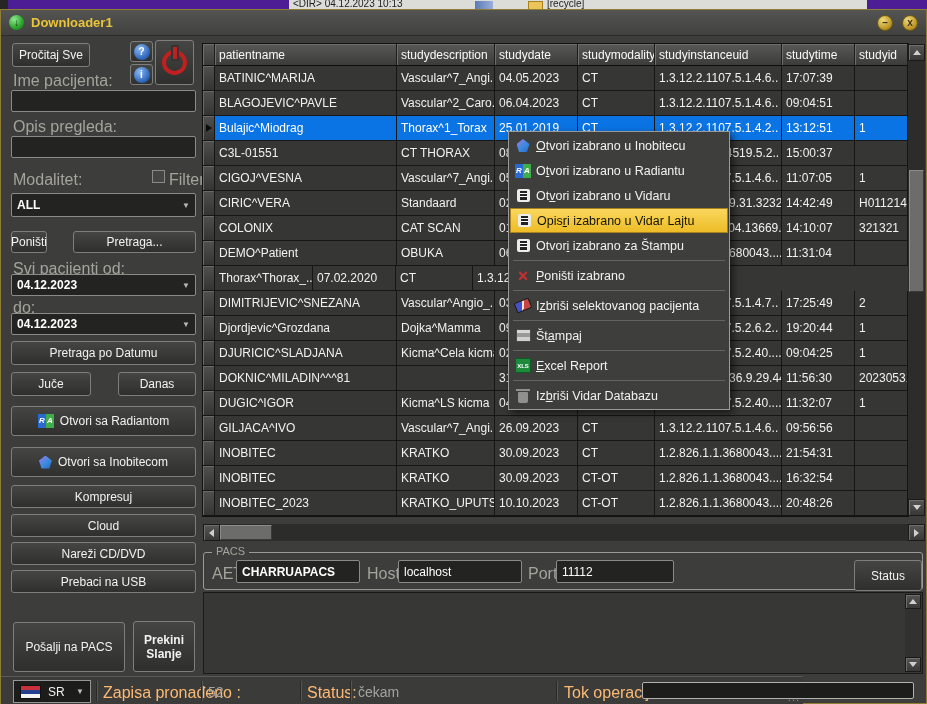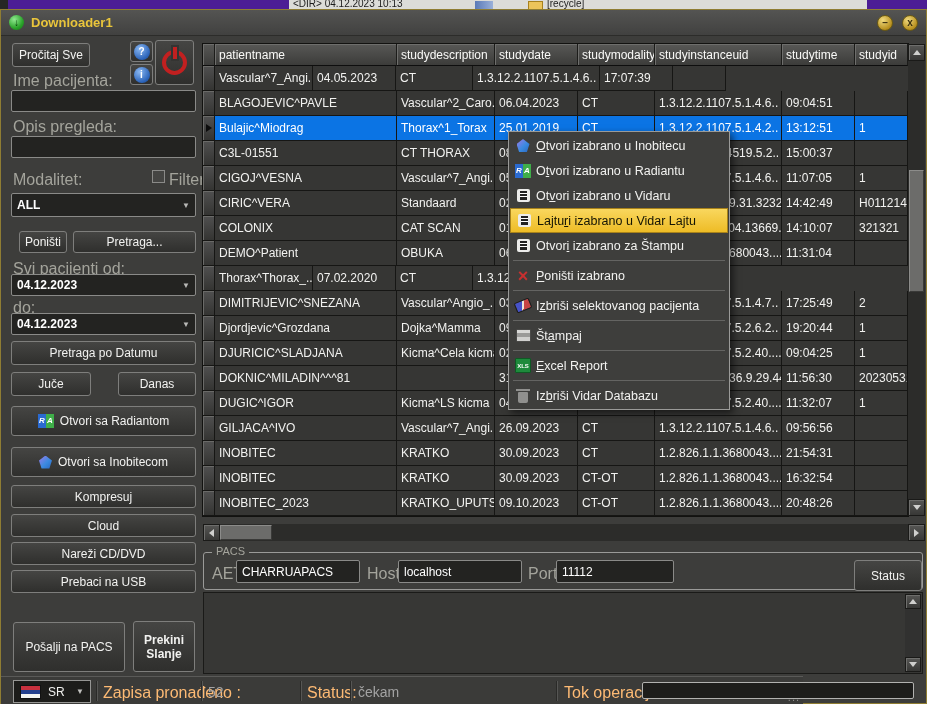--- a/index.html
+++ b/index.html
@@ -174,21 +174,21 @@
   <div class="inp" style="left:10px;top:126px;width:185px;height:22px"></div>
 
   <div class="lbl" style="left:12px;top:161px">Modalitet:</div>
   <div class="check" style="left:151px;top:160px"></div>
   <div class="lbl" style="left:168px;top:161px">Filter</div>
   <div class="inp combo" style="left:10px;top:183px;width:185px;height:24px">
     <span>ALL</span>
     <span class="car">▼</span>
   </div>
 
-  <div class="btn" style="left:18px;top:221px;width:48px;height:22px">Poništi</div>
+  <div class="btn" style="left:10px;top:221px;width:36px;height:22px">Poništi</div>
   <div class="btn" style="left:72px;top:221px;width:123px;height:22px">Pretraga...</div>
 
   <div class="lbl" style="left:12px;top:250px">Svi pacijenti od:</div>
   <div class="inp combo" style="left:10px;top:264px;width:185px;height:22px">
     <span>04.12.2023</span>
     <span class="car">▼</span>
   </div>
   <div class="lbl" style="left:12px;top:289px">do:</div>
   <div class="inp combo" style="left:10px;top:303px;width:185px;height:22px">
     <span>04.12.2023</span>
@@ -223,20 +223,21 @@
         <div class="tc w1">patientname</div>
         <div class="tc w2">studydescription</div>
         <div class="tc w3">studydate</div>
         <div class="tc w4">studymodality</div>
         <div class="tc w5">studyinstanceuid</div>
         <div class="tc w6">studytime</div>
         <div class="tc w7">studyid</div>
       </div>
       <div class="trow">
         <div class="tc rowhdr w0"></div>
+        <div class="tc w1">BATINIC^MARIJA</div>
         <div class="tc w2">Vascular^7_Angi...</div>
         <div class="tc w3">04.05.2023</div>
         <div class="tc w4">CT</div>
         <div class="tc w5">1.3.12.2.1107.5.1.4.6..</div>
         <div class="tc w6">17:07:39</div>
         <div class="tc w7"></div>
       </div>
       <div class="trow">
         <div class="tc rowhdr w0"></div>
         <div class="tc w1">BLAGOJEVIC^PAVLE</div>
@@ -395,21 +396,21 @@
         <div class="tc w3">30.09.2023</div>
         <div class="tc w4">CT-OT</div>
         <div class="tc w5">1.2.826.1.1.3680043....</div>
         <div class="tc w6">16:32:54</div>
         <div class="tc w7"></div>
       </div>
       <div class="trow">
         <div class="tc rowhdr w0"></div>
         <div class="tc w1">INOBITEC_2023</div>
         <div class="tc w2">KRATKO_UPUTS...</div>
-        <div class="tc w3">09.10.2023</div>
+        <div class="tc w3">10.10.2023</div>
         <div class="tc w4">CT-OT</div>
         <div class="tc w5">1.2.826.1.1.3680043....</div>
         <div class="tc w6">20:48:26</div>
         <div class="tc w7"></div>
       </div>
     </div>
 
   <div class="abs sb sb-v">
     <div class="sbtn" style="position:absolute;top:0">
         <span class="tri-up"></span>
@@ -426,21 +427,21 @@
       </div>
     <div class="thumb-h"></div>
     <div class="sbtn">
         <span class="tri-rt"></span>
       </div>
   </div>
 
   <div class="abs group">
     <div class="legend">PACS</div>
     <div class="lbl" style="left:8px;top:12px">AET</div>
-    <div class="inp" style="left:32px;top:7px;width:124px;height:23px;font-weight:normal">CHARRUAPACS</div>
+    <div class="inp" style="left:32px;top:7px;width:124px;height:23px;font-weight:bold">CHARRUAPACS</div>
     <div class="lbl" style="left:163px;top:12px">Host</div>
     <div class="inp" style="left:194px;top:7px;width:124px;height:23px">localhost</div>
     <div class="lbl" style="left:324px;top:12px">Port</div>
     <div class="inp" style="left:352px;top:7px;width:118px;height:23px">11112</div>
     <div class="btn status-btn">Status</div>
   </div>
 
   <div class="abs log">
     <div class="log-sb">
       <div class="sbtn">
@@ -495,21 +496,21 @@
           </span>
         </span>
         <span><span>Ot</span><span class="u">v</span><span>ori izabrano u Vidaru</span></span>
       </div>
       <div class="mi hl">
         <span class="ic">
           <span class="vfilm">
             <i></i>
           </span>
         </span>
-        <span><span>Lajtu</span><span class="u">r</span><span>i izabrano u Vidar Lajtu</span></span>
+        <span><span>Opis</span><span class="u">r</span><span>i izabrano u Vidar Lajtu</span></span>
       </div>
       <div class="mi">
         <span class="ic">
           <span class="vfilm">
             <i></i>
           </span>
         </span>
         <span><span>Otvor</span><span class="u">i</span><span> izabrano za Štampu</span></span>
       </div>
       <div class="msep"></div>

